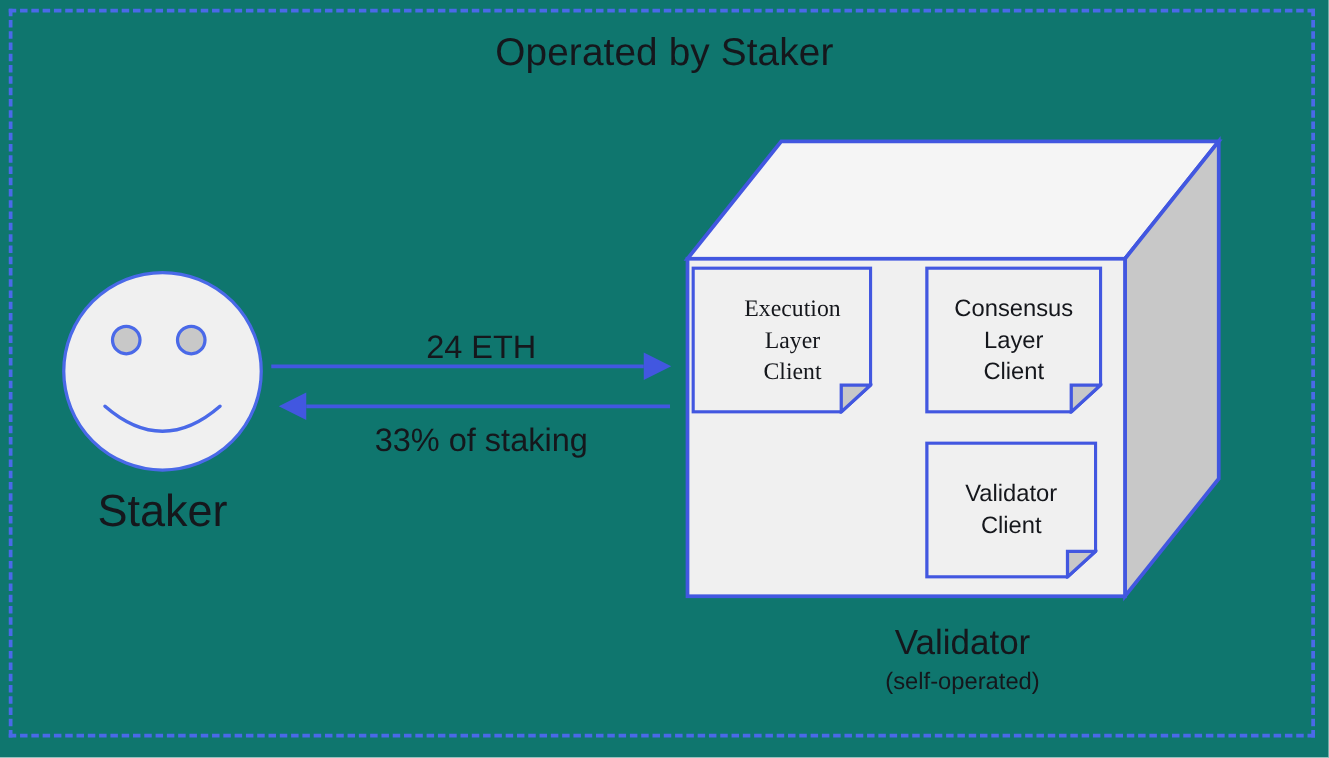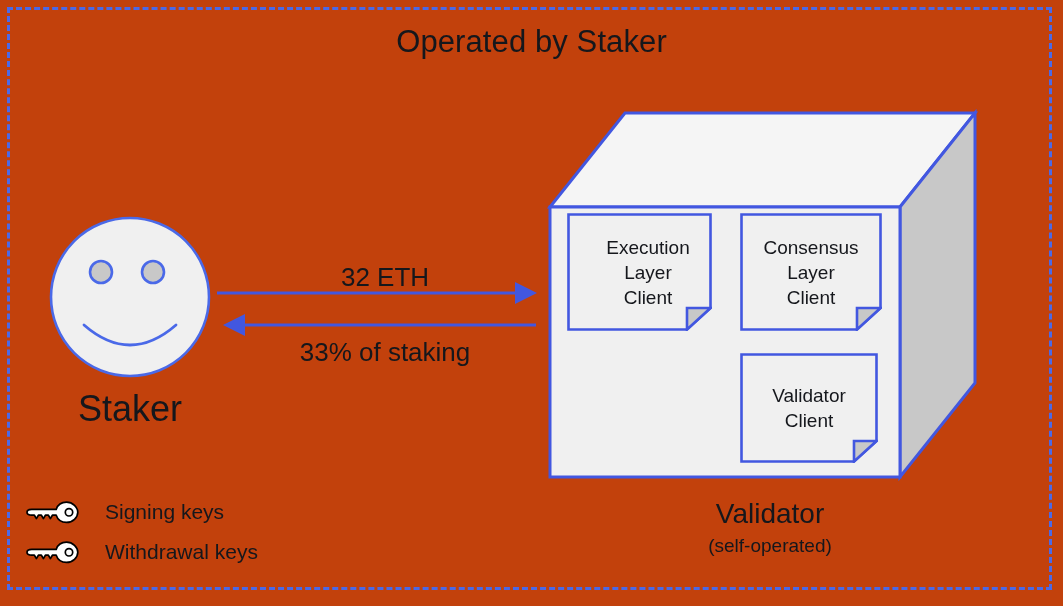--- a/index.html
+++ b/index.html
@@ -8,21 +8,21 @@
     background: #ffffff;
   }
   body {
     font-family: "Liberation Sans", sans-serif;
     -webkit-font-smoothing: antialiased;
   }
   #canvas {
     position: relative;
     width: 1063px;
     height: 606px;
-    background: #c2410c;
+    background: #0f766e;
     overflow: hidden;
   }
 
   
   #outer-frame {
     position: absolute;
     left: 7px;
     top: 7px;
     width: 1045px;
     height: 583px;
@@ -118,21 +118,21 @@
     display: flex;
     flex-direction: column;
     align-items: center;
     justify-content: center;
     font-size: 19px;
     line-height: 25px;
     color: #15171c;
     text-align: center;
     pointer-events: none;
   }
-  #note-execution  { left: 567px; top: 213px; width: 162px; height: 118px; }
+  #note-execution  { left: 553px; top: 213px; width: 162px; height: 118px; font-family: Liberation Serif, serif; }
   #note-consensus  { left: 740px; top: 213px; width: 142px; height: 118px; padding-left: 40px; }
   #note-validator  { left: 740px; top: 353px; width: 138px; height: 110px; }
   #note-validator .note-text { font-size: 19px; }
 
   #validator-caption {
     position: absolute;
     left: 600px;
     top: 498px;
     width: 340px;
     text-align: center;
@@ -200,21 +200,21 @@
     <g>
       <line x1="2" y1="38" x2="300" y2="38" stroke="#4257e0" stroke-width="3"></line>
       <polygon points="300,27 322,38 300,49" fill="#4257e0"></polygon>
     </g>
 
     <g>
       <line x1="30" y1="70" x2="321" y2="70" stroke="#4257e0" stroke-width="3"></line>
       <polygon points="30,59 8,70 30,81" fill="#4257e0"></polygon>
     </g>
   </svg>
-  <div id="label-32eth">32 ETH</div>
+  <div id="label-32eth">24 ETH</div>
   <div id="label-rewards">
     <span>33% of staking</span><br>
   </div>
 
   <div id="validator-cube">
     <svg id="cube-svg" width="440" height="380" viewBox="0 0 440 380">
 
       <polygon points="5,102 80,8 430,8 355,102" fill="#f5f5f5" stroke="#4257e0" stroke-width="3" stroke-linejoin="miter"></polygon>
 
       <polygon points="355,102 430,8 430,278 355,372" fill="#c8c8c8" stroke="#4257e0" stroke-width="3" stroke-linejoin="miter"></polygon>
@@ -256,40 +256,14 @@
       <span>Validator</span>
       <span>Client</span>
     </div>
   </div>
 
   <div id="validator-caption">
     <span class="cap-main">Validator</span>
     <span class="cap-sub">(self-operated)</span>
   </div>
 
-  <div id="legend">
-    <div class="legend-row">
-      <svg class="legend-icon" viewBox="0 0 62 26">
-        <path d="M41.5 3.2 C47.8 3.2 52.8 8.2 52.8 13.3 C52.8 18.4 47.8 23.4 41.5 23.4
-                 C36.6 23.4 32.6 20.4 31.2 16.2
-                 L27.4 16.2 L25.4 19.6 L23.4 16.2 L20.4 16.2 L18.4 19.6 L16.4 16.2
-                 L13.4 16.2 L11.4 19.6 L9.4 16.2 L6.8 16.2
-                 C4.1 16.2 2.0 15.0 2.0 13.3 C2.0 11.5 4.1 10.4 6.8 10.4
-                 L31.2 10.4 C32.6 6.2 36.6 3.2 41.5 3.2 Z" fill="#ffffff" stroke="#000000" stroke-width="1.7" stroke-linejoin="round"></path>
-        <circle cx="44.0" cy="13.3" r="3.7" fill="#ffffff" stroke="#000000" stroke-width="1.7"></circle>
-      </svg>
-      <span class="legend-label">Signing keys</span>
-    </div>
-    <div class="legend-row">
-      <svg class="legend-icon" viewBox="0 0 62 26">
-        <path d="M41.5 3.2 C47.8 3.2 52.8 8.2 52.8 13.3 C52.8 18.4 47.8 23.4 41.5 23.4
-                 C36.6 23.4 32.6 20.4 31.2 16.2
-                 L27.4 16.2 L25.4 19.6 L23.4 16.2 L20.4 16.2 L18.4 19.6 L16.4 16.2
-                 L13.4 16.2 L11.4 19.6 L9.4 16.2 L6.8 16.2
-                 C4.1 16.2 2.0 15.0 2.0 13.3 C2.0 11.5 4.1 10.4 6.8 10.4
-                 L31.2 10.4 C32.6 6.2 36.6 3.2 41.5 3.2 Z" fill="#ffffff" stroke="#000000" stroke-width="1.7" stroke-linejoin="round"></path>
-        <circle cx="44.0" cy="13.3" r="3.7" fill="#ffffff" stroke="#000000" stroke-width="1.7"></circle>
-      </svg>
-      <span class="legend-label">Withdrawal keys</span>
-    </div>
-  </div>
 
 </div>
 
 </body></html>

